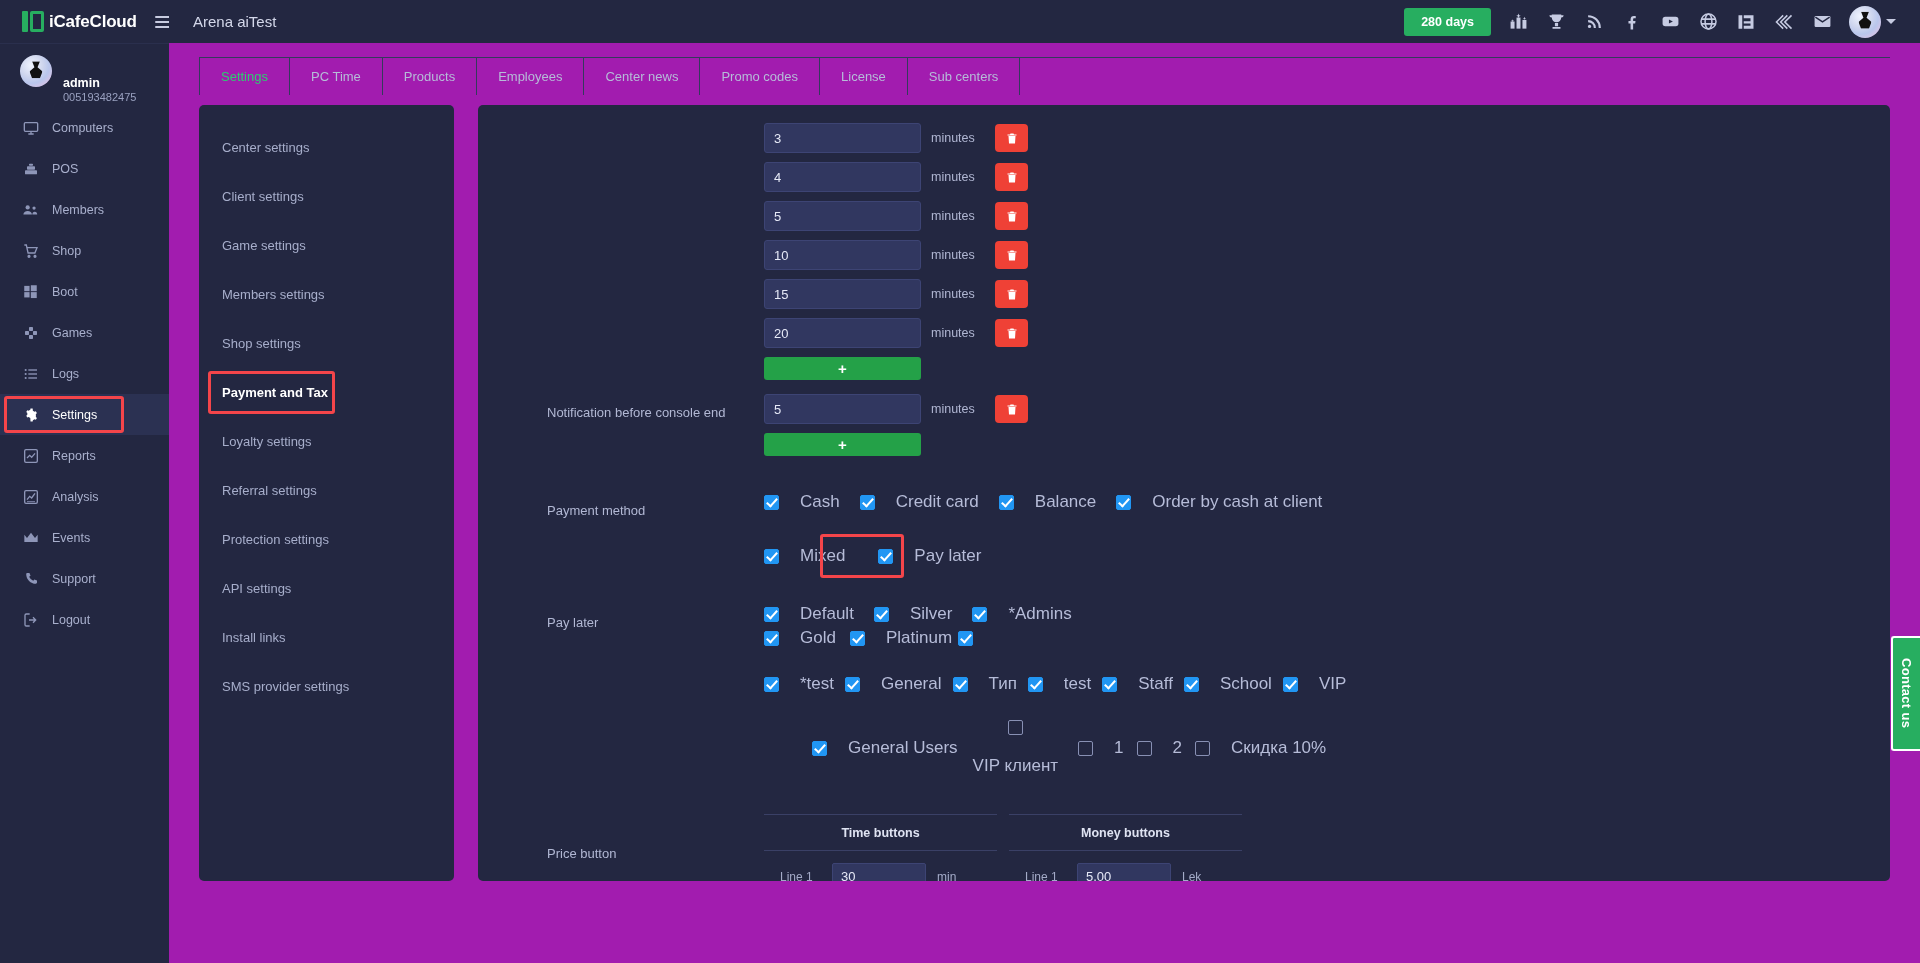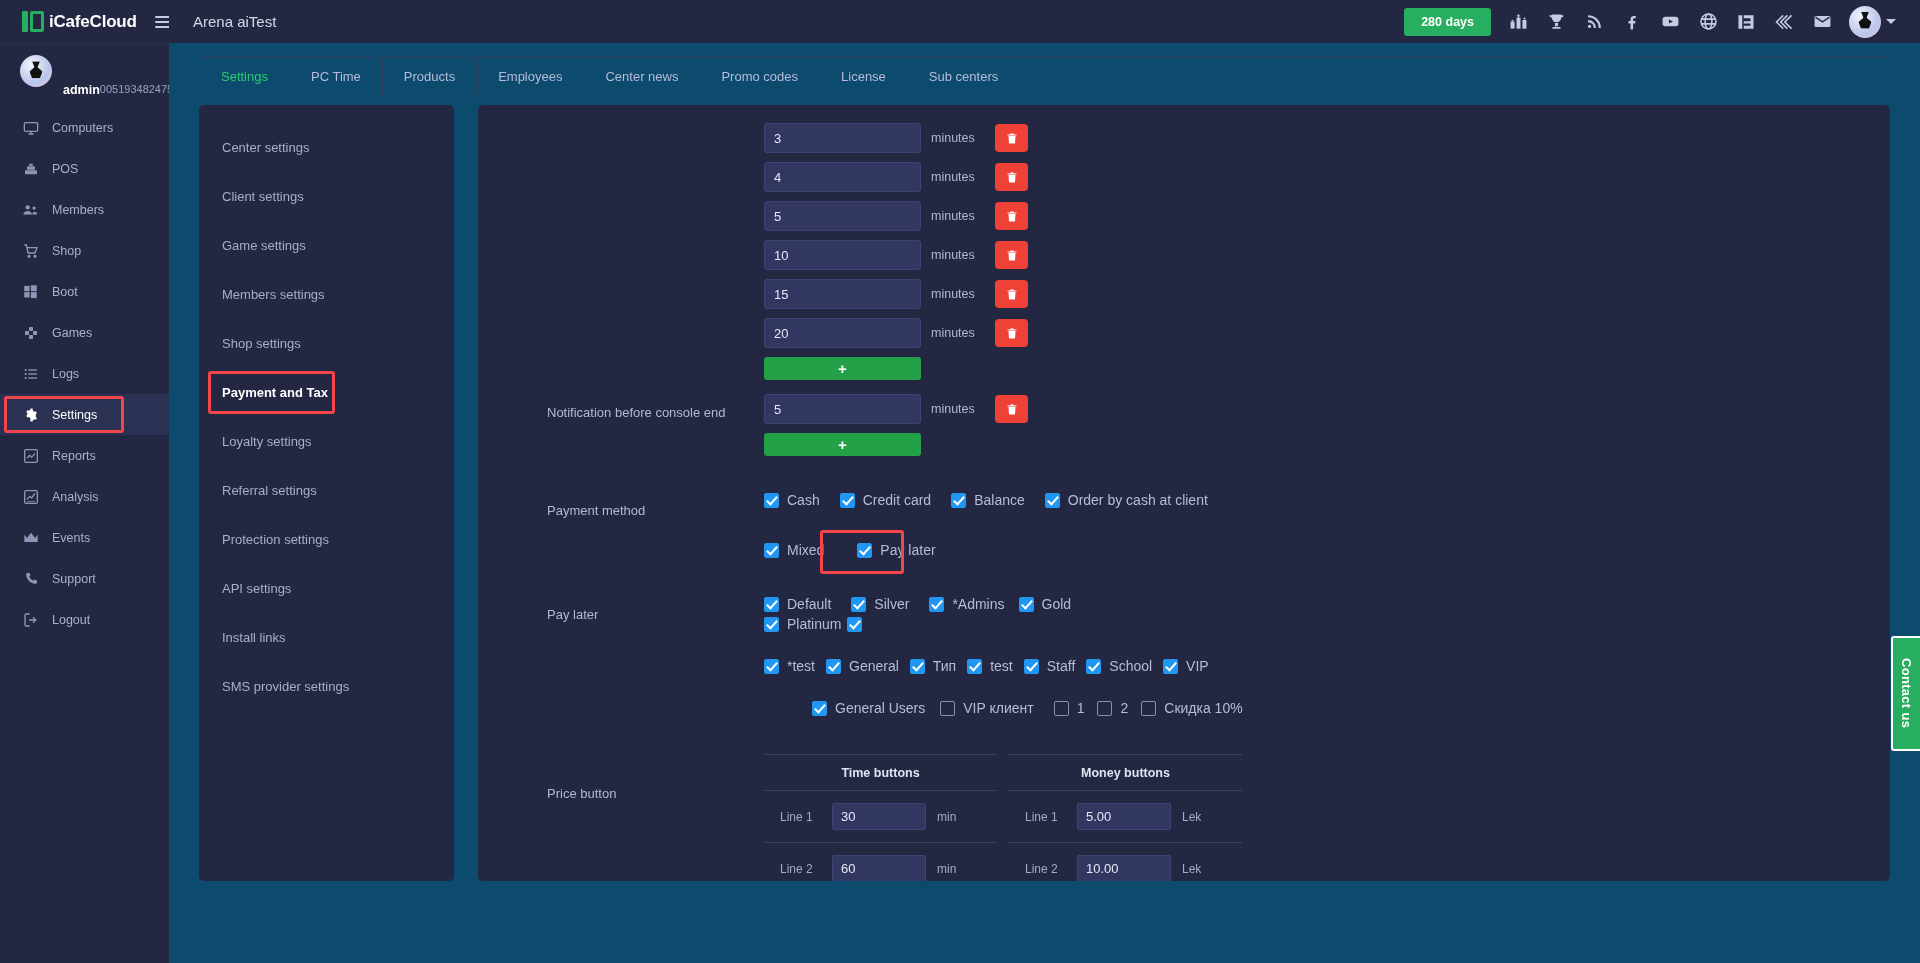--- a/index.html
+++ b/index.html
@@ -46,21 +46,21 @@
   .avatar {
     width: 32px; height: 32px; border-radius: 50%;
     background: radial-gradient(circle at 35% 32%, #f0f4ff 0%, #cfd6ee 38%, #b9c6ec 60%, #d9c3e6 82%, #b7d5e8 100%);
     position: relative; overflow: hidden; flex: none;
   }
   .avatar::after {
     content: ""; position: absolute; left: 50%; top: 46%; transform: translate(-50%,-50%);
     width: 13px; height: 17px; background: #111;
     clip-path: polygon(20% 0, 80% 0, 62% 36%, 100% 60%, 80% 100%, 20% 100%, 0 60%, 38% 36%);
   }
-  .user-meta { display: flex; flex-direction: row; line-height: 1.25; margin-top: 39px; }
+  .user-meta { display: flex; flex-direction: column; line-height: 1.25; margin-top: 39px; }
   .user-name { font-size: 12.5px; font-weight: bold; color: #ffffff; }
   .user-id { font-size: 11px; color: #9aa1c0; }
 
   .nav { margin-top: 9px; display: flex; flex-direction: column; }
   .nav-item {
     position: relative;
     height: 41px; display: flex; align-items: center; gap: 13px;
     padding-left: 22px; cursor: pointer;
     font-size: 12.5px; color: #a9b0cd;
   }
@@ -71,21 +71,21 @@
   .nav-item.active::before {
     content:""; position:absolute; left:0; top:0; bottom:0; width:4px; background:#2b3152;
     border-top-right-radius: 14px; border-bottom-right-radius: 14px;
   }
   .nav-highlight {
     position: absolute; left: 4px; top: 2px; right: 45px; bottom: 2px;
     border: 3px solid #f4454a; border-radius: 3px; pointer-events: none;
   }
 
   
-  .main { flex: 1; display: flex; flex-direction: column; min-width: 0; background:#0c4a6e; }
+  .main { flex: 1; display: flex; flex-direction: column; min-width: 0; background:#a21caf; }
 
   .topbar {
     height: 43px; display: flex; align-items: center; justify-content: space-between;
     padding: 0 24px 0 24px; background: #232741;
   }
   .center-title { font-size: 15px; color: #d4d8ea; }
   .topright { display: flex; align-items: center; gap: 16px; }
   .days-badge {
     background: #27ae60; color: #fff; font-size: 12.5px; font-weight: bold;
     padding: 7px 17px; border-radius: 3px; cursor: pointer;
@@ -151,22 +151,22 @@
     color: #fff; font-size: 15px; font-weight: bold; cursor: pointer;
     display: flex; align-items: center; justify-content: center;
   }
   .add-wrap { margin-bottom: 14px; }
 
   .sec-gap { height: 22px; }
 
   .cbrow { display: flex; flex-wrap: wrap; align-items: center; margin-bottom: 22px; position: relative; }
   .cbrow.tight { margin-bottom: 26px; }
   .cb {
-    display: flex; align-items: center; gap: 8px; margin-right: 20px; cursor: pointer;
-    font-size: 14px; color: #b6bcd8; white-space: nowrap; margin-bottom: 4px;
+    display: flex; align-items: center; gap: 21px; margin-right: 20px; cursor: pointer;
+    font-size: 17px; color: #b6bcd8; white-space: nowrap; margin-bottom: 4px;
   }
   .box {
     width: 15px; height: 15px; border-radius: 2px; flex: none;
     background: #2196f3; position: relative; border: 1px solid #2196f3;
   }
   .box.unchecked { background: transparent; border: 1px solid #8890b4; }
   .box.checked::after {
     content: ""; position: absolute; left: 4px; top: 0.5px;
     width: 4px; height: 9px; border: solid #fff; border-width: 0 2px 2px 0;
     transform: rotate(42deg);
@@ -659,21 +659,21 @@
                 <span class="box checked"></span>
                 <span>VIP</span>
               </label>
             </div>
 
             <div class="cbrow" style="margin-bottom:34px;padding-left:48px;">
               <label class="cb" style="margin-right:15px;">
                 <span class="box checked"></span>
                 <span>General Users</span>
               </label>
-              <label class="cb" style="">
+              <label class="cb" style="flex-direction:column;">
                 <span class="box unchecked"></span>
                 <span>VIP клиент</span>
               </label>
               <label class="cb" style="margin-right:13px;">
                 <span class="box unchecked"></span>
                 <span>1</span>
               </label>
               <label class="cb" style="margin-right:13px;">
                 <span class="box unchecked"></span>
                 <span>2</span>

